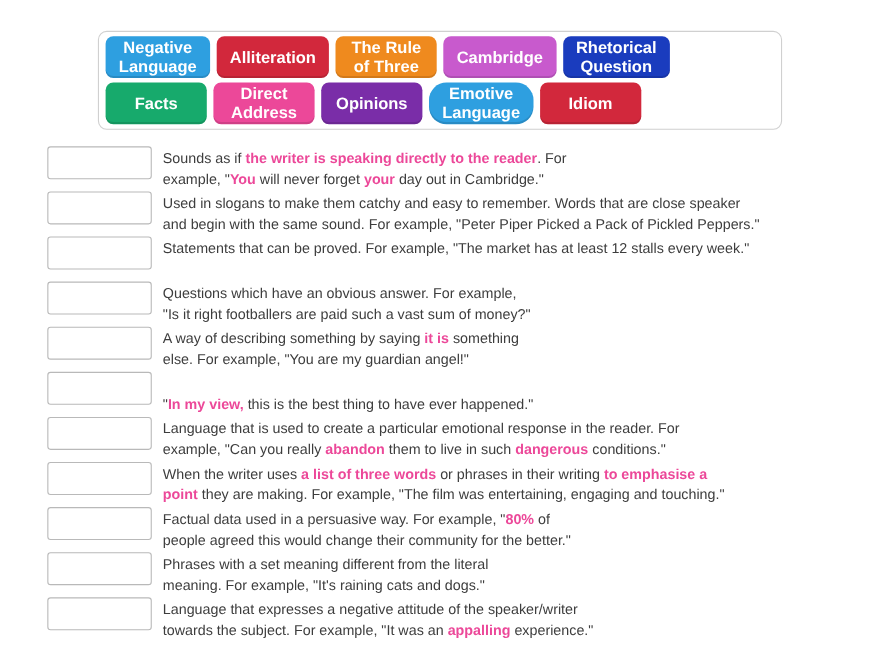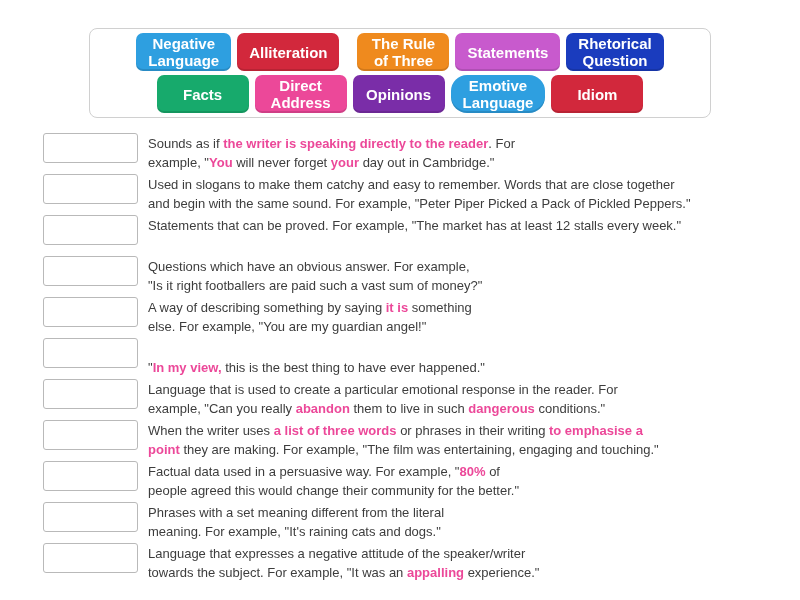--- a/index.html
+++ b/index.html
@@ -14,21 +14,20 @@
     border: 1px solid #d0d0d0;
     border-radius: 8px;
     background: #ffffff;
     padding: 4px 6px 4px 6px;
     display: flex;
     flex-direction: column;
     gap: 4px;
   }
   .bank-row {
     display: flex;
-    justify-content: center;
     gap: 6px;
   }
   .tile {
     box-sizing: border-box;
     min-width: 92px;
     min-height: 38px;
     border-radius: 7px;
     color: #ffffff;
     font-weight: 700;
     font-size: 15px;
@@ -72,44 +71,44 @@
 </style>
 </head>
 <body>
 
 <div>
   <div class="word-bank">
       <div class="bank-row">
         <div class="tile" style="background: rgb(46, 159, 224);">Negative
 Language</div>
         <div class="tile" style="background: rgb(210, 40, 60);">Alliteration</div>
-        <div class="tile" style="background: rgb(239, 138, 30); margin-left: 12px;">The Rule
+        <div class="tile" style="background: rgb(239, 138, 30);">The Rule
 of Three</div>
-        <div class="tile" style="background: rgb(200, 90, 205);">Statements</div>
+        <div class="tile" style="background: rgb(200, 90, 205);">Cambridge</div>
         <div class="tile" style="background: rgb(26, 60, 190);">Rhetorical
 Question</div>
       </div>
       <div class="bank-row">
         <div class="tile" style="background: rgb(23, 170, 108);">Facts</div>
         <div class="tile" style="background: #ec4899;">Direct
 Address</div>
         <div class="tile" style="background: rgb(122, 45, 168);">Opinions</div>
         <div class="tile" style="background: rgb(46, 159, 224); border-radius: 16px;">Emotive
 Language</div>
         <div class="tile" style="background: rgb(210, 40, 60);">Idiom</div>
       </div>
     </div>
   <div class="match-list">
       <div class="match-row">
         <div class="answer-box"></div>
         <div class="match-text"><span>Sounds as if </span><b>the writer is speaking directly to the reader</b><span>. For</span><br><span>example, "</span><b>You</b><span> will never forget </span><b>your</b><span> day out in Cambridge."</span></div>
       </div>
       <div class="match-row">
         <div class="answer-box"></div>
-        <div class="match-text"><span>Used in slogans to make them catchy and easy to remember. Words that are close together</span><br><span>and begin with the same sound. For example, "Peter Piper Picked a Pack of Pickled Peppers."</span></div>
+        <div class="match-text"><span>Used in slogans to make them catchy and easy to remember. Words that are close speaker</span><br><span>and begin with the same sound. For example, "Peter Piper Picked a Pack of Pickled Peppers."</span></div>
       </div>
       <div class="match-row">
         <div class="answer-box"></div>
         <div class="match-text"><span>Statements that can be proved. For example, "The market has at least 12 stalls every week."</span></div>
       </div>
       <div class="match-row">
         <div class="answer-box"></div>
         <div class="match-text"><span>Questions which have an obvious answer. For example,</span><br><span>"Is it right footballers are paid such a vast sum of money?"</span></div>
       </div>
       <div class="match-row">

